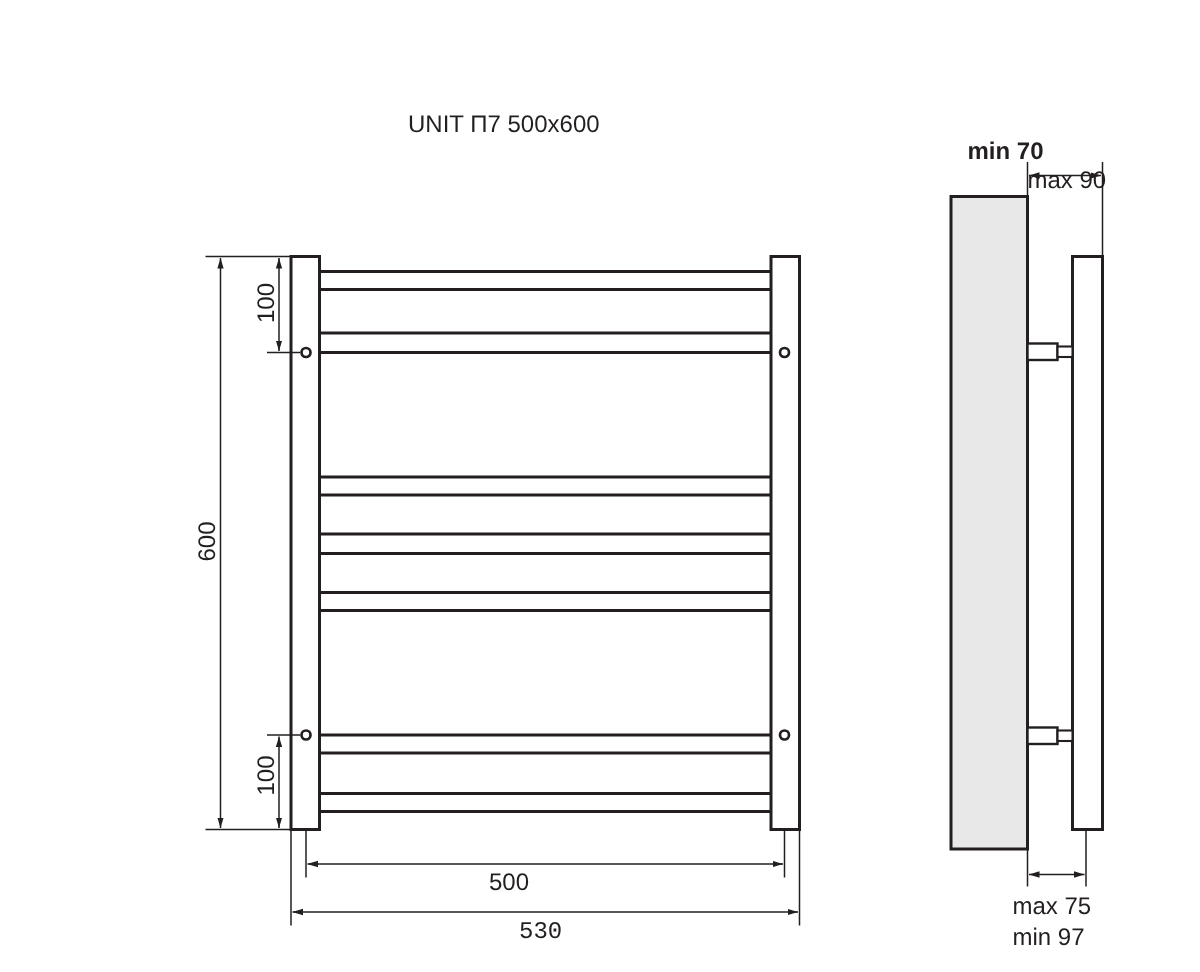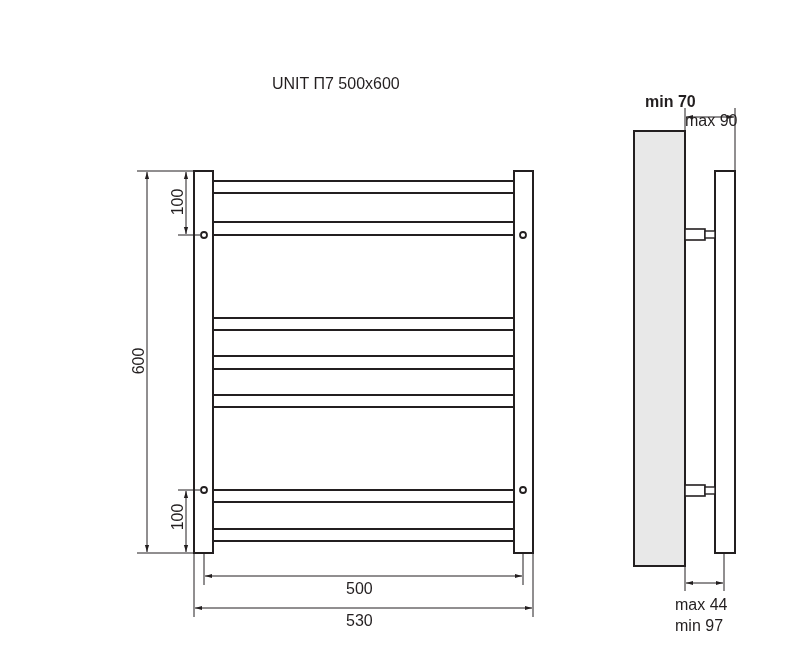--- a/index.html
+++ b/index.html
@@ -90,19 +90,19 @@
     <line x1="686" y1="117" x2="734" y2="117" marker-start="url(#arr)" marker-end="url(#arr)"></line>
     <line x1="685" y1="566" x2="685" y2="591"></line>
     <line x1="724" y1="553" x2="724" y2="591"></line>
     <line x1="686" y1="583" x2="723" y2="583" marker-start="url(#arr)" marker-end="url(#arr)"></line>
   </g>
 </svg>
 
 <div class="txt dim rot" style="left:126px; top:352px;">600</div>
 <div class="txt dim rot" style="left:165px; top:193px;">100</div>
 <div class="txt dim rot" style="left:165px; top:508px;">100</div>
-<div class="txt dim" style="left:346px; top:580px;">500</div>
-<div class="txt dim" style="left:346px; top:612px;">530</div>
+<div class="txt dim" style="left:326px; top:580px;">500</div>
+<div class="txt dim" style="left:346px; top:612px;font-family:Liberation Mono, monospace;">530</div>
 
 <div class="txt dim" style="left:685px; top:72px;margin-top:40px;">max 90</div>
 <div class="txt dim" style="left:645px; top:93px;font-weight:bold;">min 70</div>
-<div class="txt dim" style="left:675px; top:596px;">max 44</div>
+<div class="txt dim" style="left:675px; top:596px;">max 75</div>
 <div class="txt dim" style="left:675px; top:617px;">min 97</div>
 
 </body></html>

